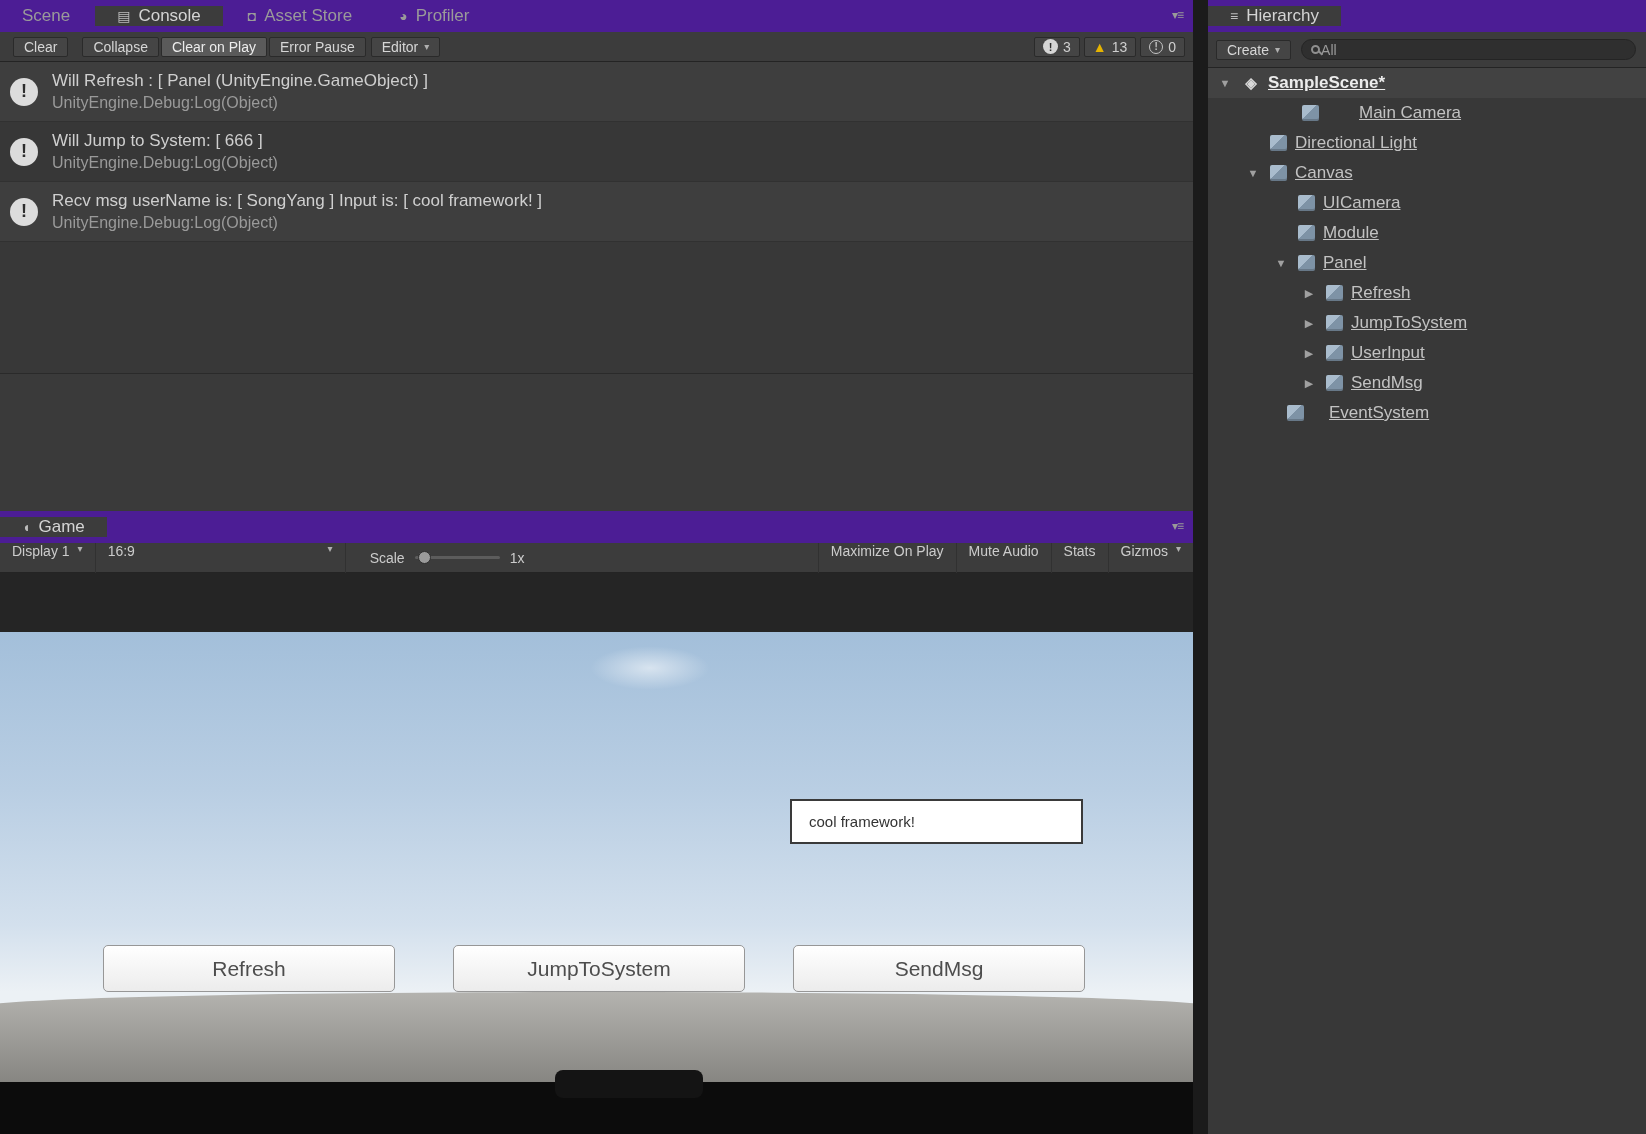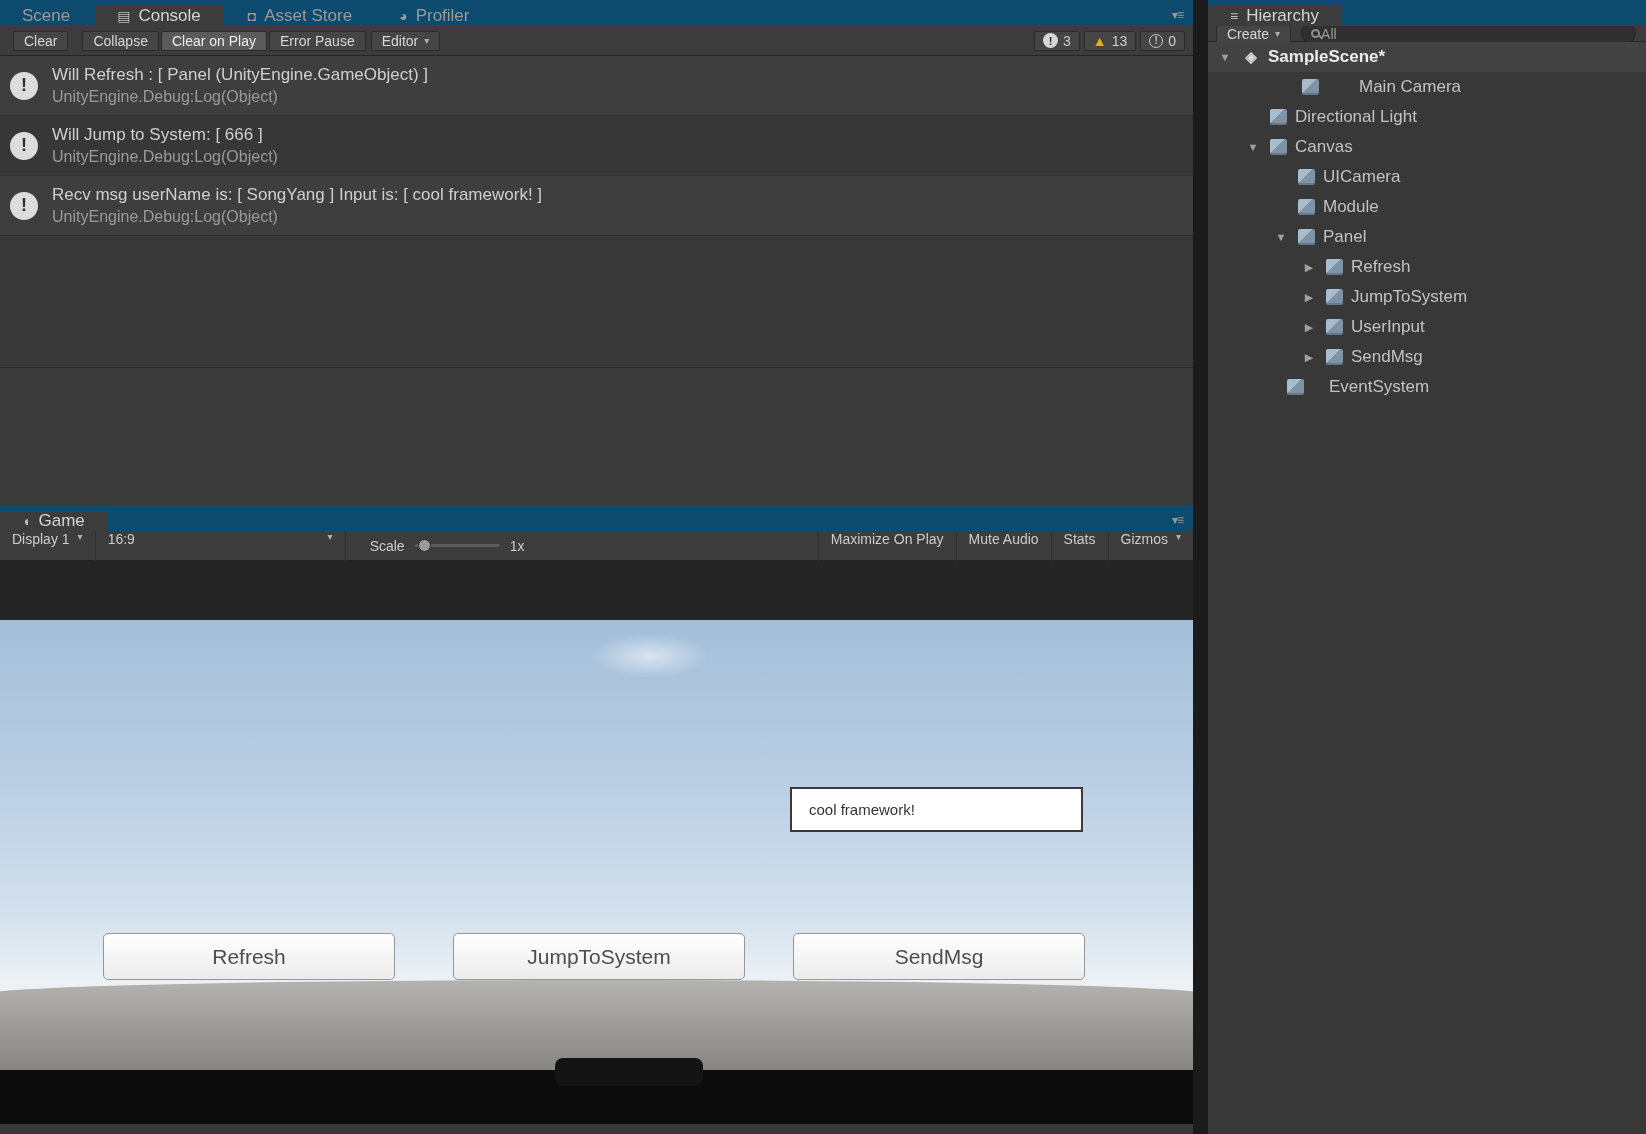--- a/index.html
+++ b/index.html
@@ -4,21 +4,21 @@
 <style>
   * { margin:0; padding:0; box-sizing:border-box; }
   html,body { width:1646px; height:1134px; background:#1b1b1b; font-family:"Liberation Sans",sans-serif; overflow:hidden; }
   .app { display:flex; width:1646px; height:1134px; }
 
   
   .left { width:1193px; display:flex; flex-direction:column; background:#383838; }
   .gap { width:15px; background:#1b1b1b; }
   .right { width:438px; background:#383838; display:flex; flex-direction:column; }
 
-  .tabbar { height:26px; background:#0c4a6e; display:flex; align-items:flex-end; color:#9a9a9a; font-size:17px; position:relative; flex:none; }
+  .tabbar { height:32px; background:#4c1d95; display:flex; align-items:center; color:#9a9a9a; font-size:17px; position:relative; flex:none; }
   .tab { display:flex; align-items:center; gap:8px; padding:0 22px; margin-right:3px; cursor:default; }
   .tab.active { background:#3c3c3c; color:#d4d4d4; }
   .glyph { font-size:14px; color:#9a9a9a; }
   .tab.active .glyph { color:#bdbdbd; }
   .panel-menu { position:absolute; right:10px; top:8px; font-size:12px; color:#999; letter-spacing:-1px; }
 
   .console-toolbar { height:30px; background:#3c3c3c; border-bottom:1px solid #242424; display:flex; align-items:center; flex:none; padding:0 8px; }
   .tbtn { height:20px; display:flex; align-items:center; gap:6px; padding:0 10px; background:#454545; border:1px solid #2a2a2a; border-radius:2px; margin-left:5px; font-size:14px; color:#d6d6d6; white-space:nowrap; }
   .tbtn.pressed { background:#5a5a5a; color:#ececec; }
   .dd { font-size:10px; color:#b0b0b0; }
@@ -59,34 +59,34 @@
     border:2px solid #3a3a3a; display:flex; align-items:center; padding:0 17px; font-size:15px; color:#333333; }
   .u-btn { position:absolute; top:313px; width:292px; height:47px;
     background:linear-gradient(#ffffff, #ececec); border:1px solid #979797; border-radius:5px;
     display:flex; align-items:center; justify-content:center; font-size:21px; color:#4d4d4d; }
   .u-btn.b0 { left:103px; } .u-btn.b1 { left:453px; } .u-btn.b2 { left:793px; }
 
   .bottom-strip { height:54px; background:#0c0c0c; position:relative; flex:none; }
   .bottom-pill { position:absolute; left:555px; top:-12px; width:148px; height:28px; background:#141414; border-radius:8px; }
 
   
-  .h-toolbar { height:16px; background:#3c3c3c; border-bottom:1px solid #242424; display:flex; align-items:center; flex:none; padding:0 6px; }
+  .h-toolbar { height:36px; background:#3c3c3c; border-bottom:1px solid #242424; display:flex; align-items:center; flex:none; padding:0 6px; }
   .search { flex:1; margin-left:10px; margin-right:4px; height:21px; background:#2f2f2f; border:1px solid #242424; border-radius:11px; display:flex; align-items:center; gap:1px; padding:0 9px; color:#9a9a9a; font-size:14px; }
   .mag { width:9px; height:9px; border:2px solid #8f8f8f; border-radius:50%; position:relative; flex:none; }
   .mag::after { content:""; position:absolute; width:5px; height:2px; background:#8f8f8f; transform:rotate(45deg); right:-5px; bottom:-2px; }
 
   .h-tree { flex:1; background:#383838; overflow:hidden; }
   .h-row { display:flex; align-items:center; gap:8px; height:30px; color:#c2c2c2; font-size:17px; }
   .h-row.scene-row { background:#424242; color:#ececec; font-weight:bold; }
   .tree-arrow { width:18px; font-size:11px; color:#a0a0a0; display:inline-flex; justify-content:center; flex:none; }
   .cube { width:17px; height:16px; border-radius:2px; flex:none;
     background:linear-gradient(135deg, #a9bccd 0%, #a9bccd 45%, #7e93a6 45%, #7e93a6 100%);
     box-shadow:inset 0 -2px 0 rgba(0,0,0,0.18); }
   .ulogo { width:18px; font-size:15px; color:#d8d8d8; display:inline-flex; justify-content:center; flex:none; }
-  .h-label { white-space:nowrap; }
+  .h-label { white-space:nowrap;text-decoration:underline; }
 </style>
 </head>
 <body>
 
 <div class="app">
 
   <div class="left">
 
     <div class="tabbar">
       <div class="tab">

